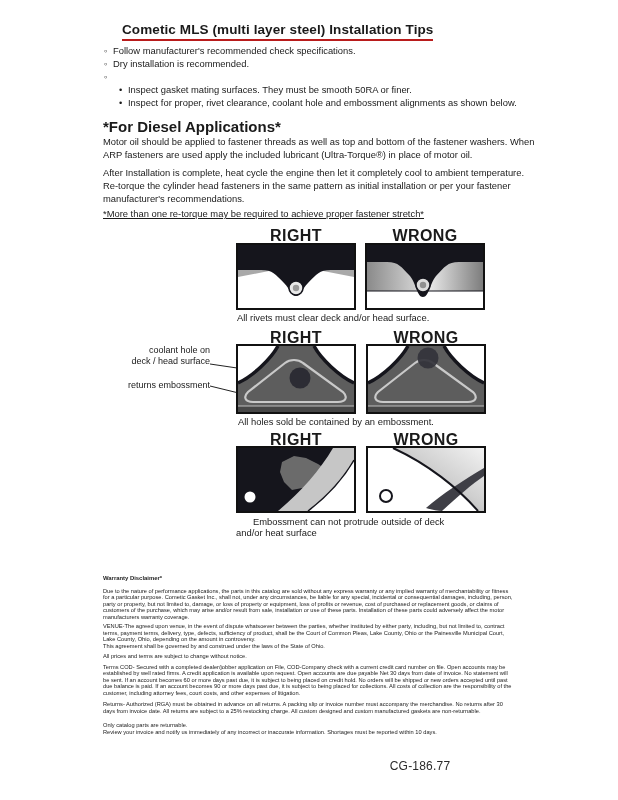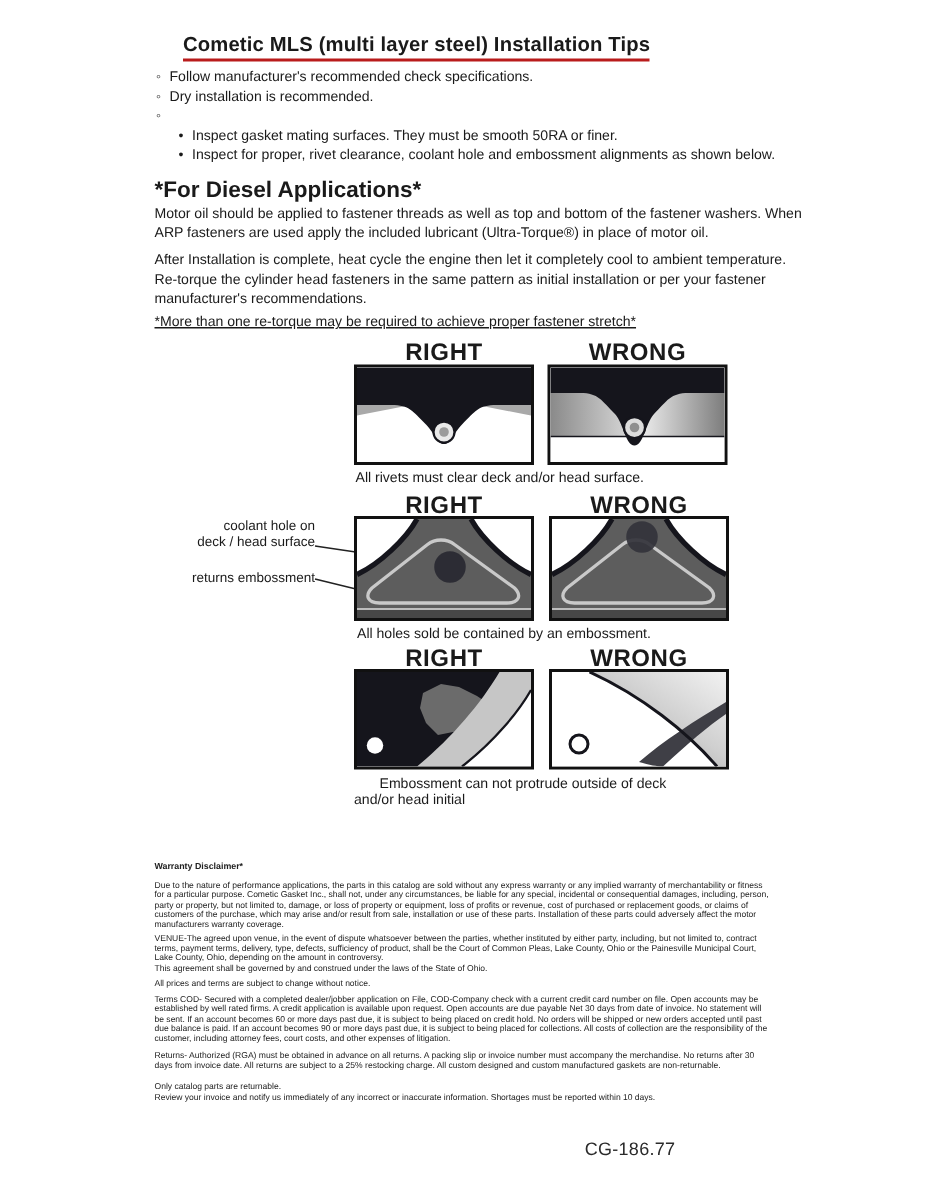--- a/index.html
+++ b/index.html
@@ -169,21 +169,21 @@
         </linearGradient>
       </defs>
       <rect width="116" height="63" fill="#ffffff"></rect>
       <path d="M25 0 H116 V63 H110 C90 40 60 16 25 0 Z" fill="url(#g4)"></path>
       <path d="M116 20 C96 32 74 46 58 60 C65 62 70 63 74 63 C88 50 104 36 116 28 Z" fill="#3f3f46"></path>
       <path d="M25 0 C60 16 90 40 110 63" stroke="#15151c" stroke-width="2" fill="none"></path>
       <circle cx="18" cy="48" r="6" fill="#ffffff" stroke="#15151c" stroke-width="2"></circle>
     </svg>
   </div>
   <div class="dg-caption" style="left:253px; top:516px;">Embossment can not protrude outside of deck</div>
-  <div class="dg-caption" style="left:236px; top:527px;">and/or head initial</div>
+  <div class="dg-caption" style="left:236px; top:527px;">and/or heat surface</div>
 
   <div class="fineprint">
     <p class="fp-h">Warranty Disclaimer*</p>
     <p class="mb3">Due to the nature of performance applications, the parts in this catalog are sold without any express warranty or any implied warranty of merchantability or fitness for a particular purpose.  Cometic Gasket Inc., shall not, under any circumstances, be liable for any special, incidental or consequential damages, including, person, party or property, but not limited to, damage, or loss of property or equipment, loss of profits or revenue, cost of purchased or replacement goods, or claims of customers of the purchase, which may arise and/or result from sale, installation or use of these parts.  Installation of these parts could adversely affect the motor manufacturers warranty coverage.</p>
     <p>VENUE-The agreed upon venue, in the event of dispute whatsoever between the parties, whether instituted by either party, including, but not limited to, contract terms, payment terms, delivery, type, defects, sufficiency of product, shall be the Court of Common Pleas, Lake County, Ohio or the Painesville Municipal Court, Lake County, Ohio, depending on the amount in controversy.</p>
     <p class="mb4">This agreement shall be governed by and construed under the laws of the State of Ohio.</p>
     <p class="mb4">All prices and terms are subject to change without notice.</p>
     <p class="mb5">Terms COD- Secured with a completed dealer/jobber application on File, COD-Company check with a current credit card number on file.  Open accounts may be established by well rated firms.  A credit application is available upon request.  Open accounts are due payable Net 30 days from date of invoice.  No statement will be sent.  If an account becomes 60 or more days past due, it is subject to being placed on credit hold.  No orders will be shipped or new orders accepted until past due balance is paid.  If an account becomes 90 or more days past due, it is subject to being placed for collections.  All costs of collection are the responsibility of the customer, including attorney fees, court costs, and other expenses of litigation.</p>
     <p class="mb8">Returns- Authorized (RGA) must be obtained in advance on all returns.  A packing slip or invoice number must accompany the merchandise.  No returns after 30 days from invoice date.  All returns are subject to a 25% restocking charge.  All custom designed and custom manufactured gaskets are non-returnable.</p>
     <p>Only catalog parts are returnable.</p>

